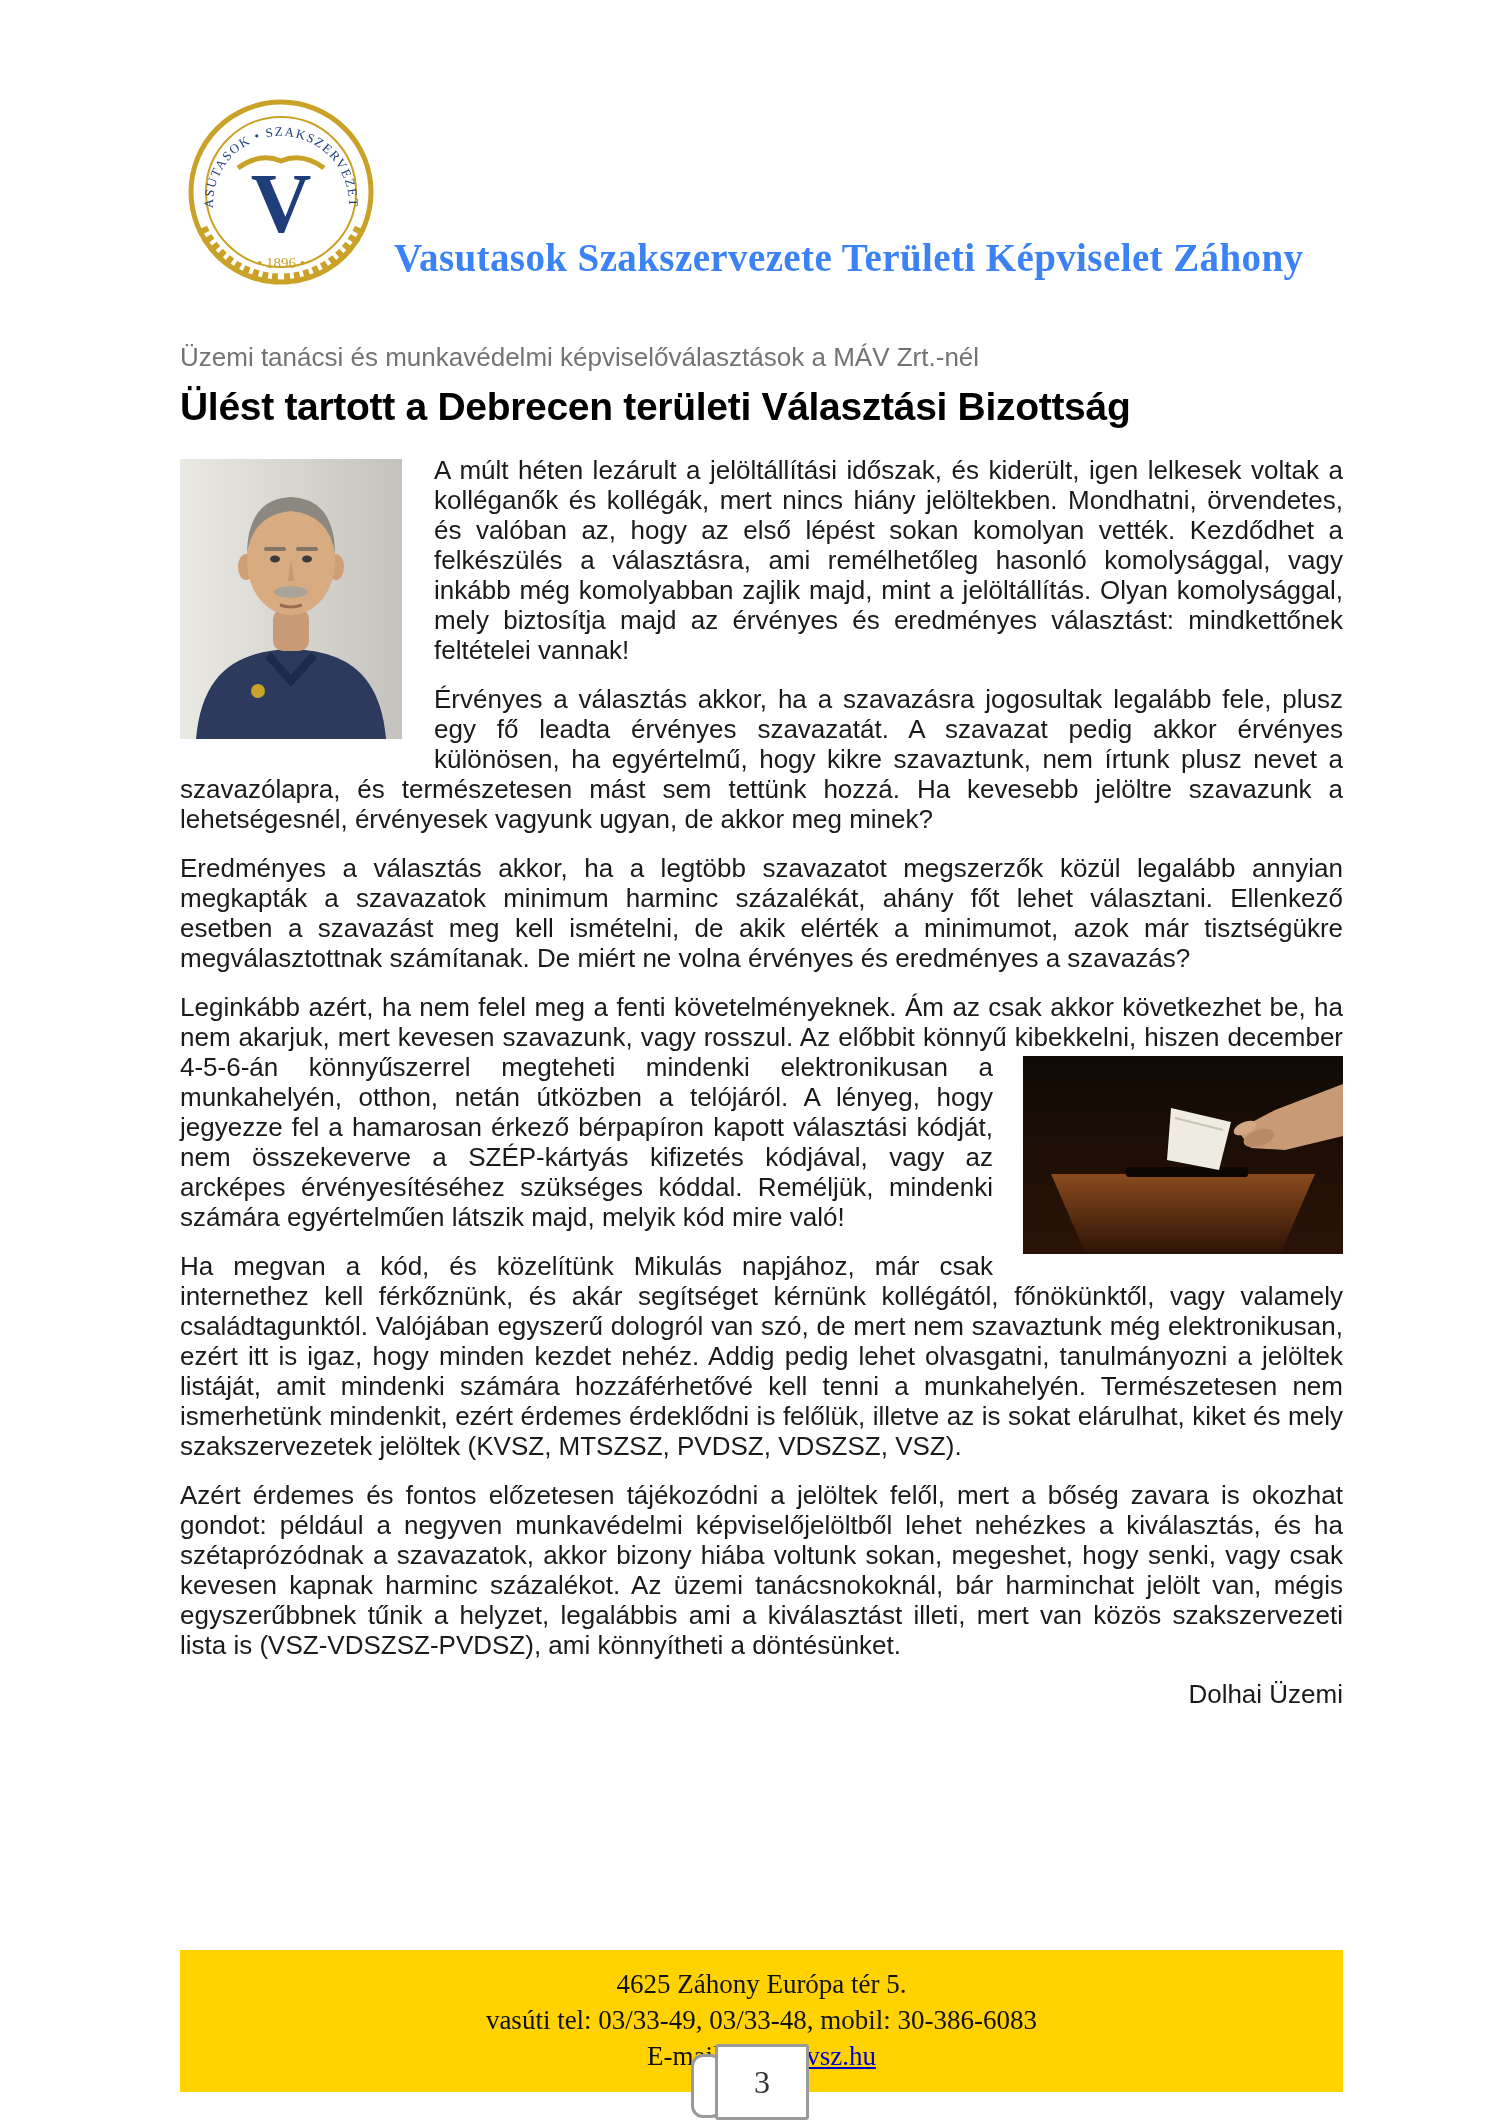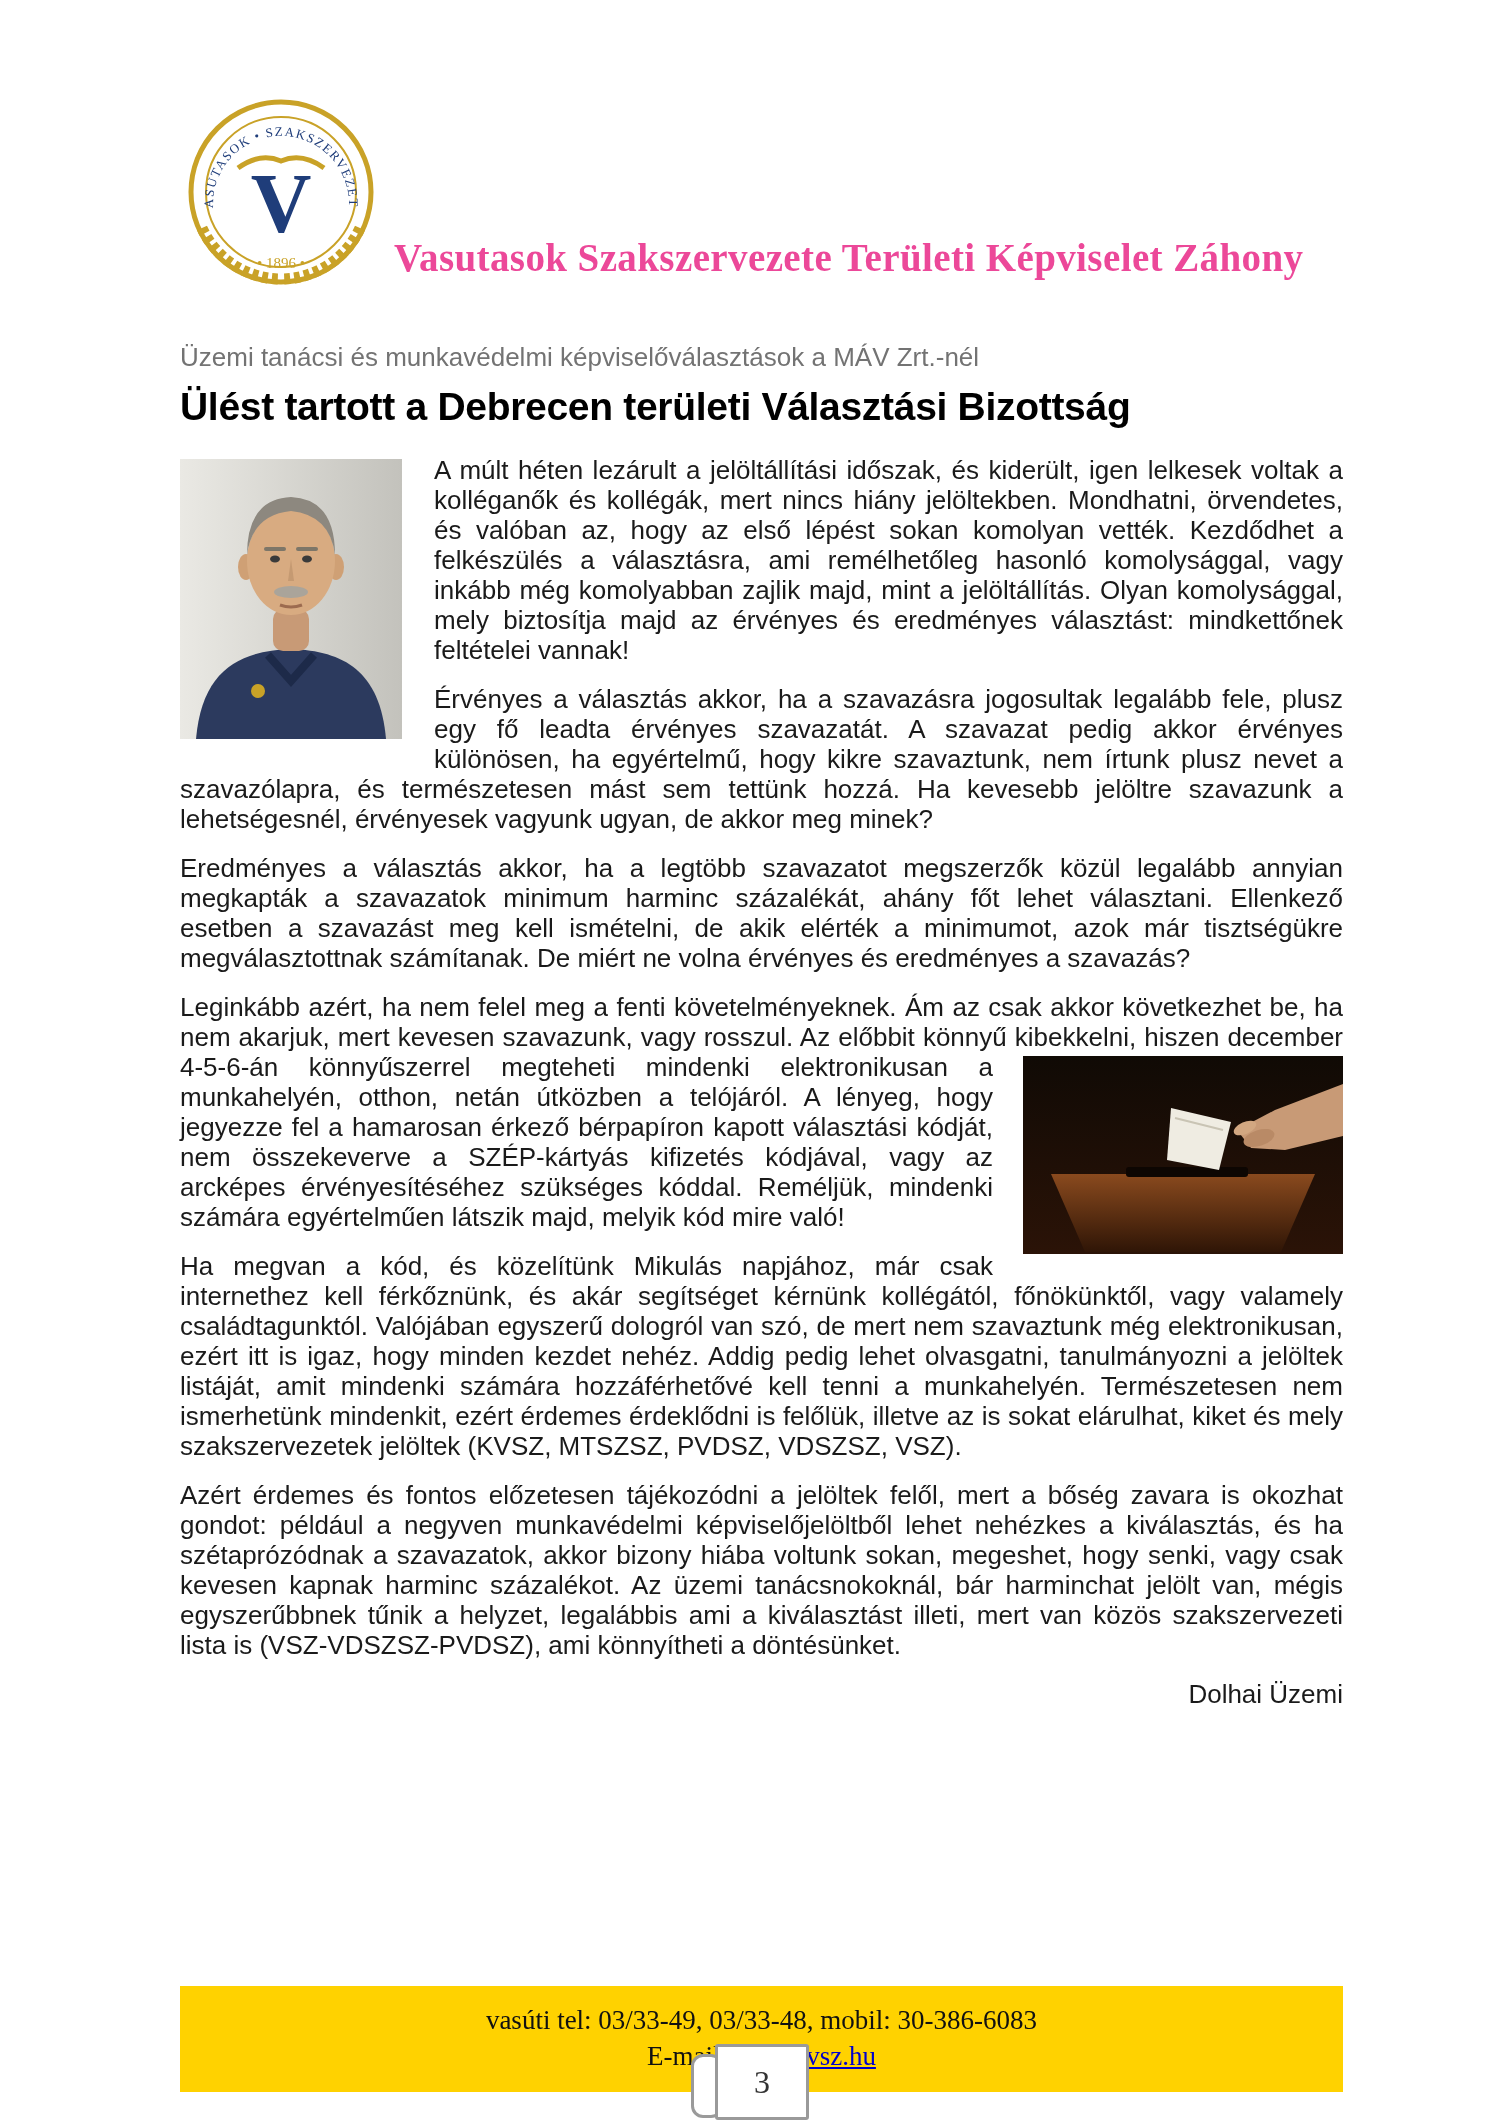--- a/index.html
+++ b/index.html
@@ -13,21 +13,21 @@
     color: #1a1a1a;
   }
   .content { padding: 0 157px 0 180px; }
 
   
   .header { display: flex; align-items: flex-end; margin-top: 90px; margin-left: 6px; }
   .logo-wrap { width: 190px; height: 200px; flex: none; }
   .org-title {
     font-family: "Liberation Serif", serif;
     font-size: 39px;
-    color: #ec4899;
+    color: #3b82f6;
     margin: 0 0 10px 18px;
     letter-spacing: 0.4px;
     white-space: nowrap;
   }
 
   .kicker { margin-top: 52px; font-size: 26px; color: #737373; }
   .headline {
     margin-top: 12px;
     font-size: 39px;
     font-weight: 700;
@@ -193,20 +193,21 @@
       </p>
 
       <p>Ha megvan a kód, és közelítünk Mikulás napjához, már csak internethez kell férkőznünk, és akár segítséget kérnünk kollégától, főnökünktől, vagy valamely családtagunktól. Valójában egyszerű dologról van szó, de mert nem szavaztunk még elektronikusan, ezért itt is igaz, hogy minden kezdet nehéz. Addig pedig lehet olvasgatni, tanulmányozni a jelöltek listáját, amit mindenki számára hozzáférhetővé kell tenni a munkahelyén. Természetesen nem ismerhetünk mindenkit, ezért érdemes érdeklődni is felőlük, illetve az is sokat elárulhat, kiket és mely szakszervezetek jelöltek (KVSZ, MTSZSZ, PVDSZ, VDSZSZ, VSZ).</p>
       <p>Azért érdemes és fontos előzetesen tájékozódni a jelöltek felől, mert a bőség zavara is okozhat gondot: például a negyven munkavédelmi képviselőjelöltből lehet nehézkes a kiválasztás, és ha szétaprózódnak a szavazatok, akkor bizony hiába voltunk sokan, megeshet, hogy senki, vagy csak kevesen kapnak harminc százalékot. Az üzemi tanácsnokoknál, bár harminchat jelölt van, mégis egyszerűbbnek tűnik a helyzet, legalábbis ami a kiválasztást illeti, mert van közös szakszervezeti lista is (VSZ-VDSZSZ-PVDSZ), ami könnyítheti a döntésünket.</p>
 
       <p class="signature">Dolhai Üzemi</p>
     </div>
   </div>
 
   <div class="footer">
+    <div>4625 Záhony Európa tér 5.</div>
     <div>vasúti tel: 03/33-49, 03/33-48, mobil: 30-386-6083</div>
     <div>
       <span>E-mail:</span>
       <a>zhtk@vsz.hu</a>
     </div>
   </div>
 
   <div class="pagemark">
     <div class="tab"></div>
     <div class="num-box">3</div>

